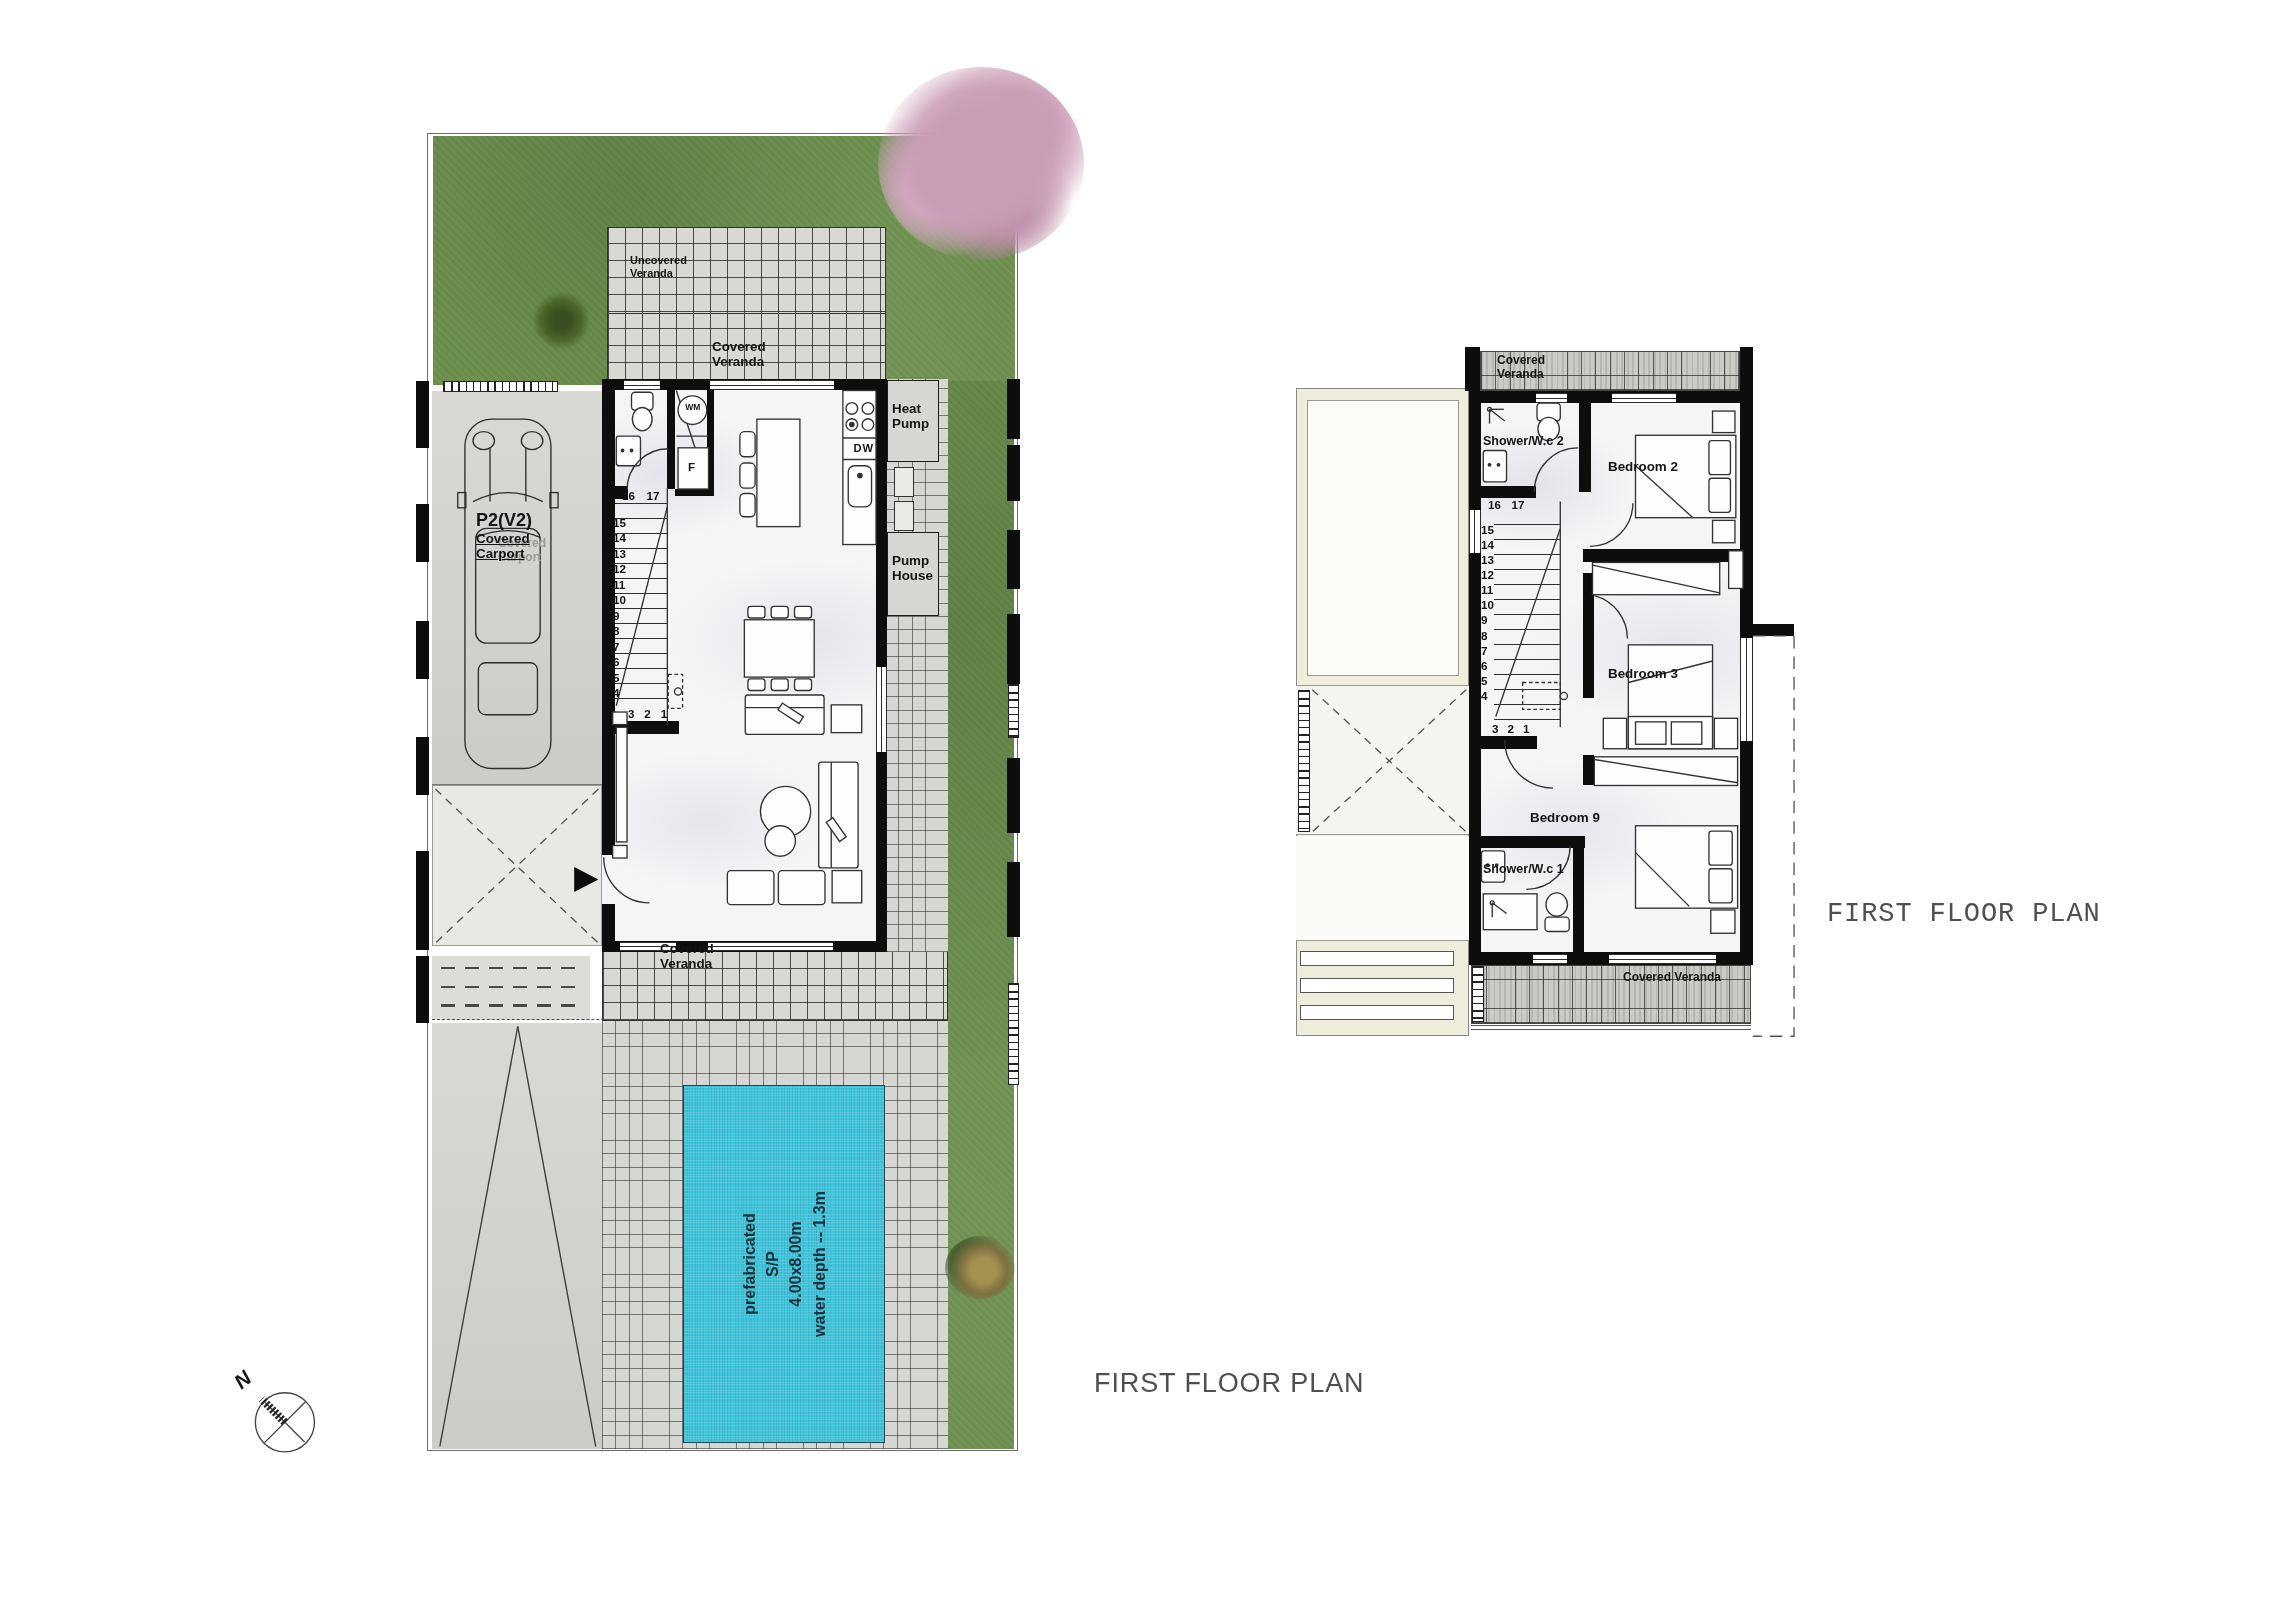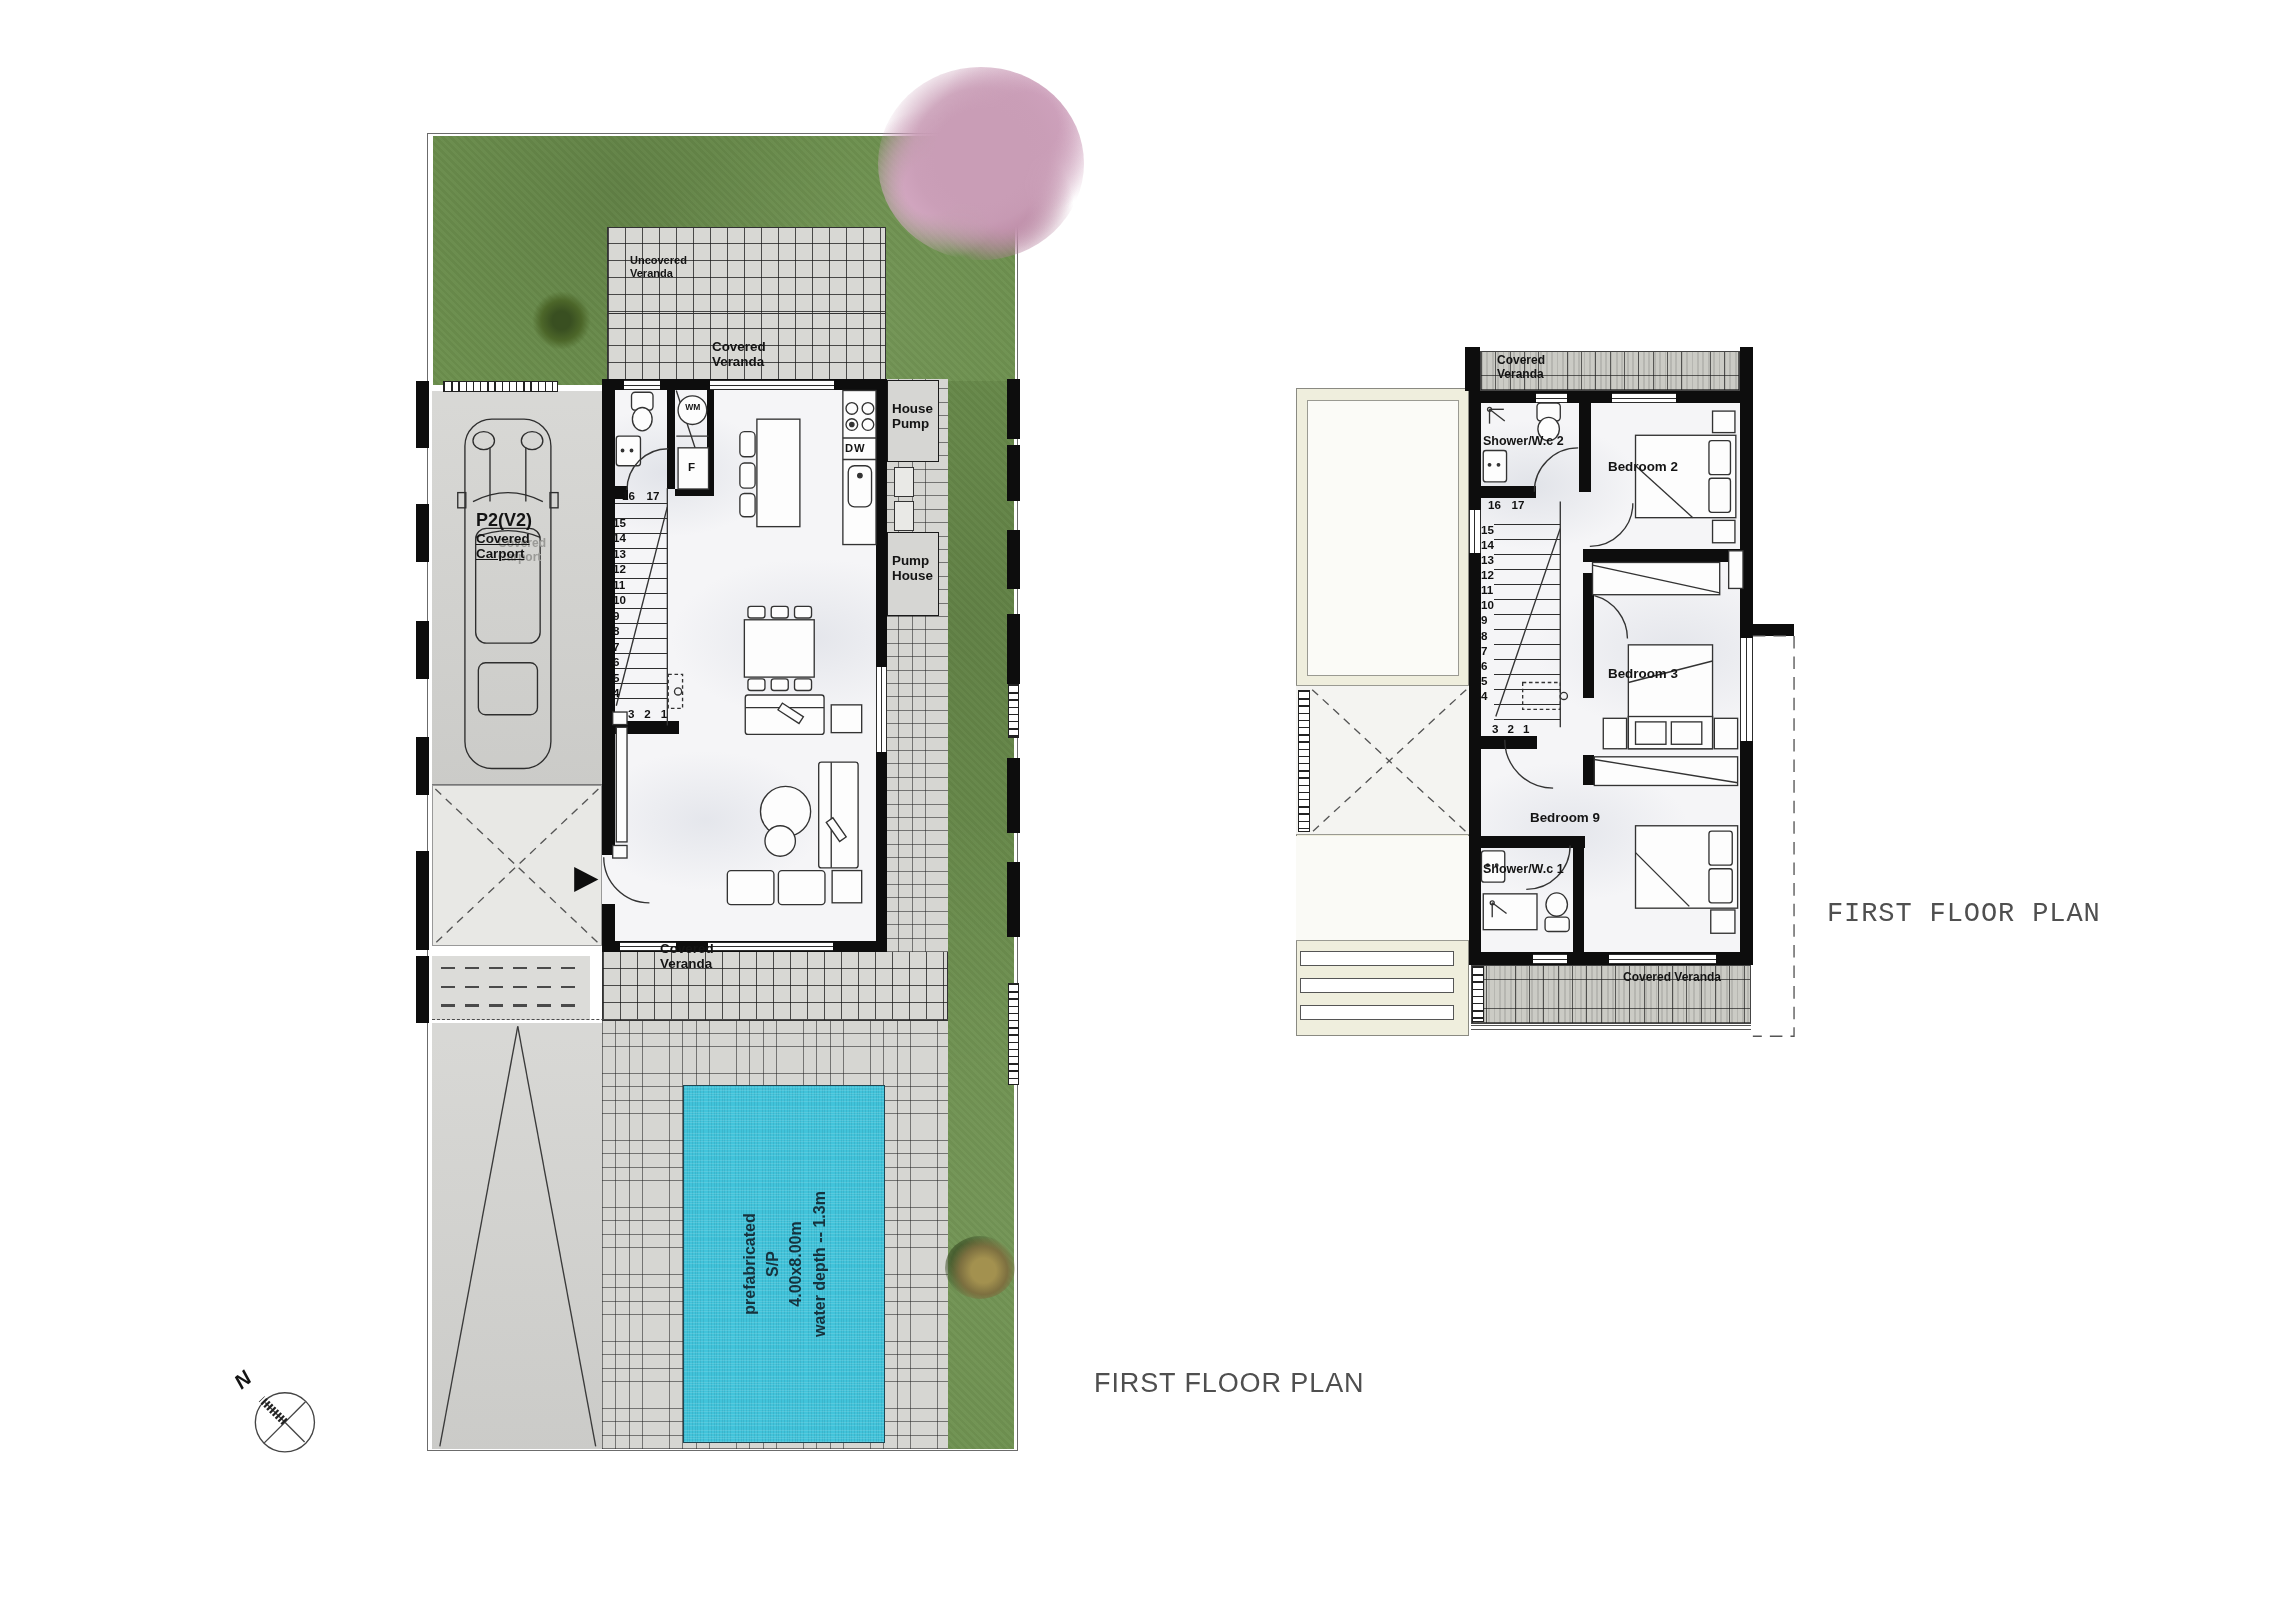--- a/index.html
+++ b/index.html
@@ -141,29 +141,29 @@
       radial-gradient(circle at 72% 30%, #cfa2bd 0 16%, rgba(207,162,189,0) 45%),
       radial-gradient(circle at 62% 72%, #b6829e 0 12%, rgba(182,130,158,0) 36%);"></div>
     <div class="a tree" style="left:532px;top:291px;width:59px;height:59px;background:
       radial-gradient(circle at 50% 50%, #394f21 0 22%, #4c6629 48%, rgba(76,102,41,0) 70%);"></div>
     <div class="a tree" style="left:945px;top:1236px;width:70px;height:63px;background:
       radial-gradient(circle at 55% 55%, #a3914f 0 24%, #7d7040 46%, rgba(90,80,45,0) 66%),
       radial-gradient(circle at 35% 40%, rgba(62,82,40,.8) 0 30%, rgba(62,82,40,0) 60%);"></div>
 
     <div class="lbl" style="left:630px;top:254px;width:81px;font-size:11px;">Uncovered Veranda</div>
     <div class="lbl" style="left:712px;top:339px;width:63px;font-size:13.4px;">Covered Veranda</div>
-    <div class="lbl" style="left:892px;top:401px;width:45px;font-size:13.4px;">House Pump</div>
+    <div class="lbl" style="left:892px;top:401px;width:45px;font-size:13.4px;">Heat Pump</div>
     <div class="lbl" style="left:892px;top:553px;width:48px;font-size:13.4px;">Pump House</div>
     <div class="lbl" style="left:498px;top:537px;width:57px;font-size:12px;color:#9a9a97;z-index:49;">Covered Carport</div>
     <div class="lbl" style="left:476px;top:510px;width:81px;font-size:18px;">P2(V2)</div>
     <div class="lbl u" style="left:476px;top:531px;width:61px;font-size:13.4px;">Covered Carport</div>
     <div class="lbl" style="left:660px;top:941px;width:68px;font-size:13.4px;">Covered Veranda</div>
     <div class="lbl" style="left:682px;top:403px;width:21.5px;font-size:8.5px;text-align:center;">WM</div>
     <div class="lbl" style="left:688px;top:460px;width:14.3px;font-size:11.6px;">F</div>
-    <div class="lbl" style="left:845px;top:442px;width:29px;font-size:11.2px;text-align:left;letter-spacing:0.9px;">DW</div>
+    <div class="lbl" style="left:845px;top:442px;width:29px;font-size:11.2px;text-align:right;letter-spacing:0.9px;">DW</div>
 
     <div class="stairs-row" style="left:622px;top:489px;gap:11.6px;">
         <span>16</span>
         <span>17</span>
       </div>
     <div class="stairs-col" style="left:613px;top:516px;height:183px;">
         <span>15</span>
         <span>14</span>
         <span>13</span>
         <span>12</span>

